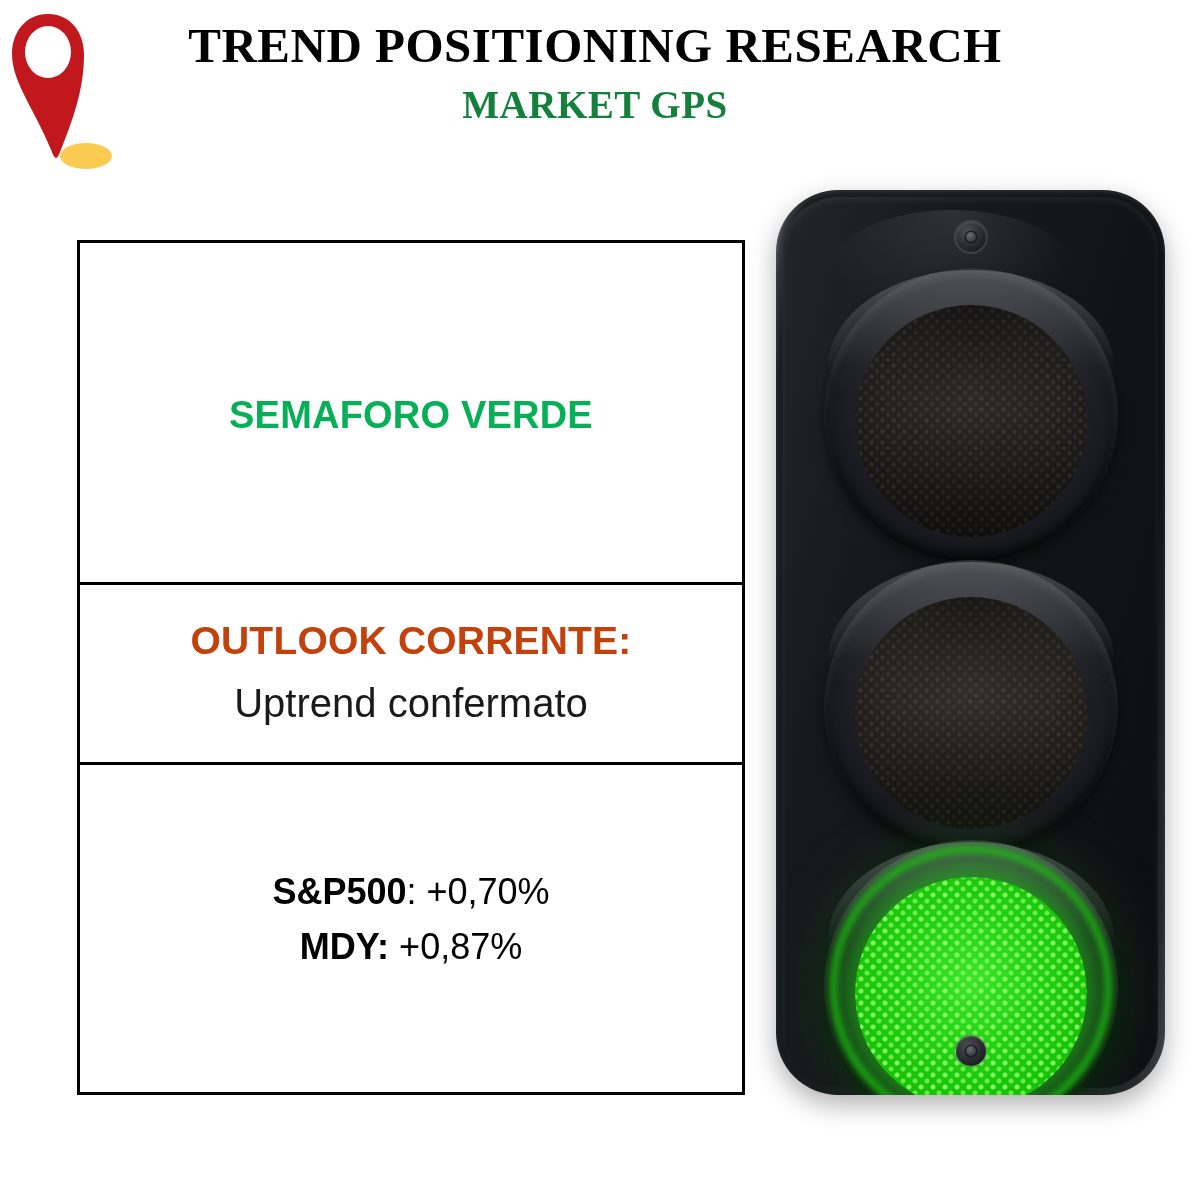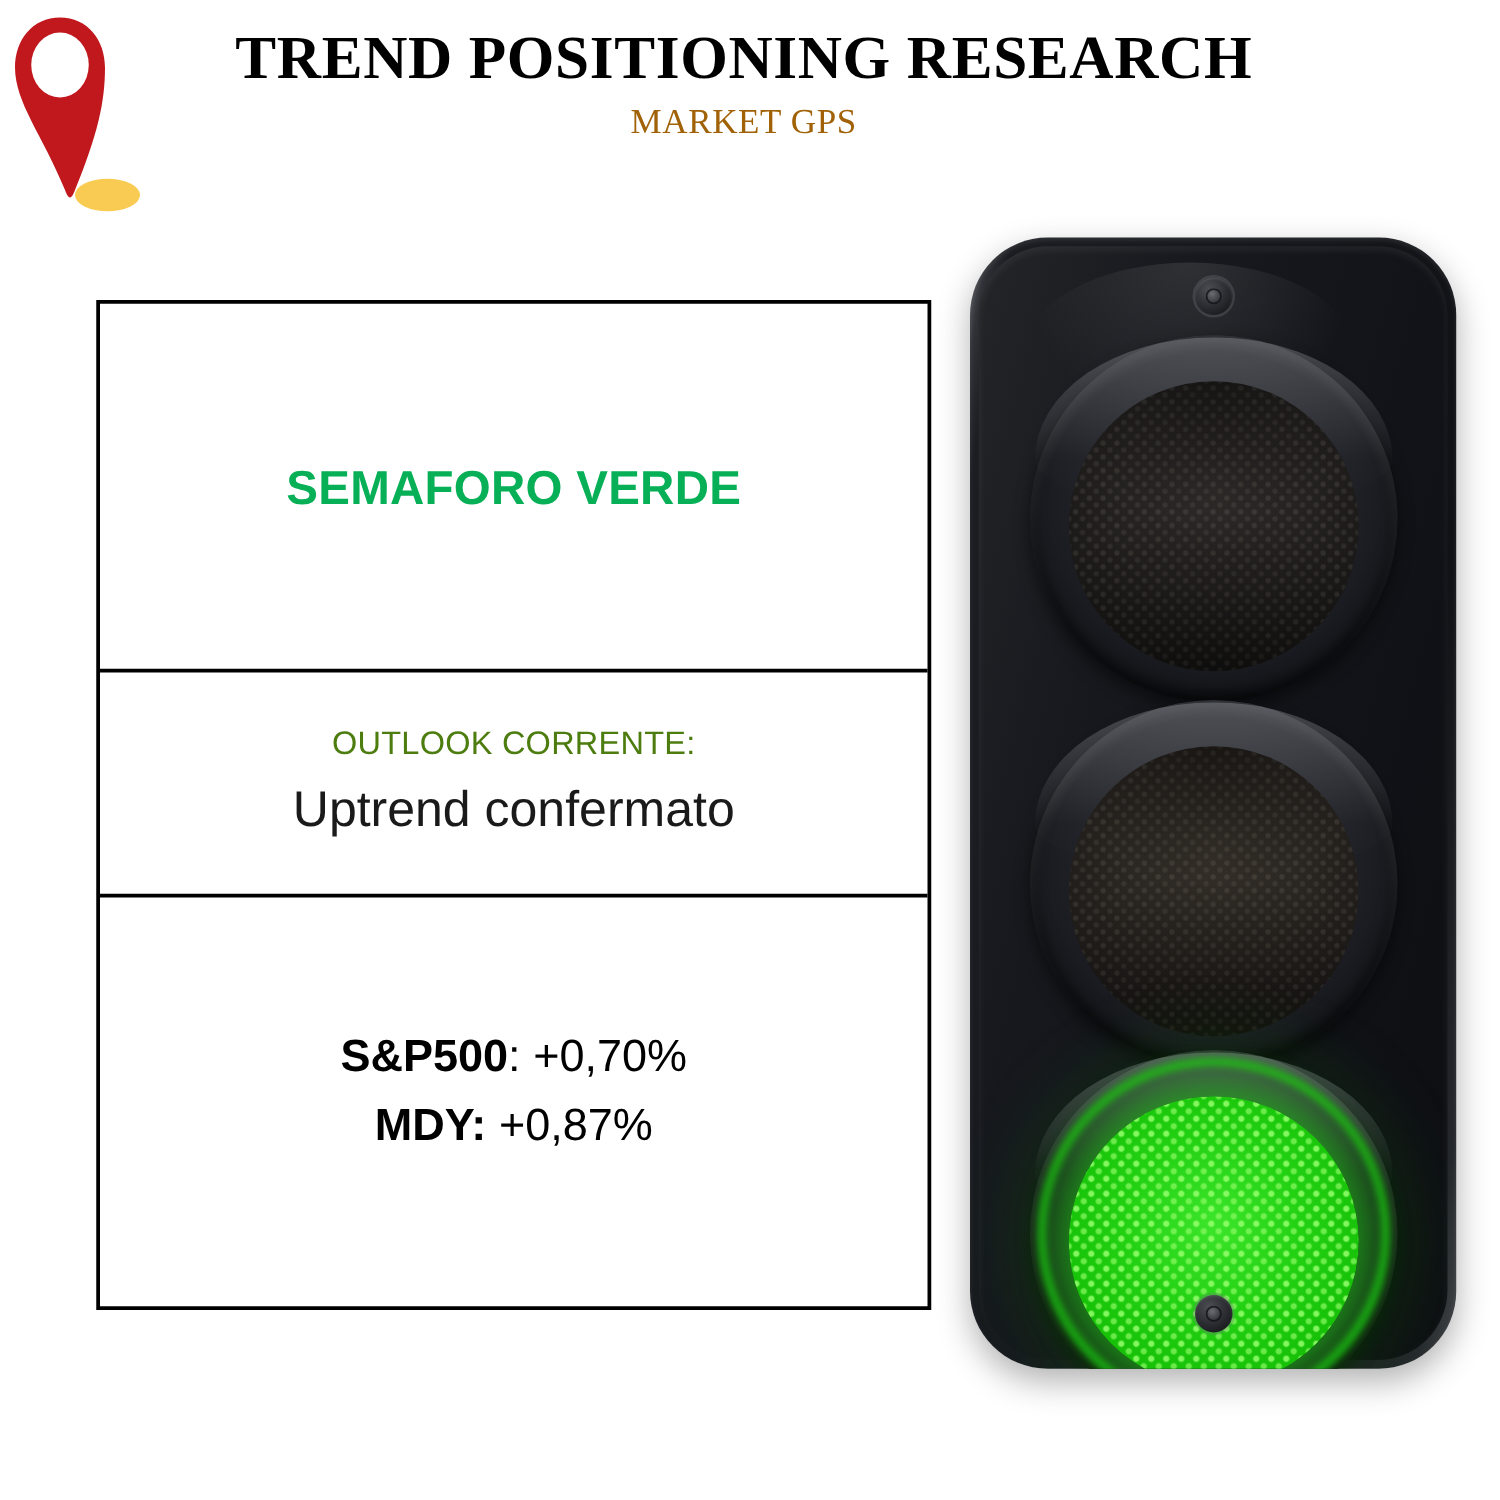--- a/index.html
+++ b/index.html
@@ -52,24 +52,24 @@
     font-weight: bold;
     font-size: 49px;
     letter-spacing: 0.5px;
     color: #000000;
     line-height: 1.15;
     white-space: nowrap;
   }
 
   .sub-title {
     font-family: "Liberation Serif", serif;
-    font-weight: normal;
-    font-size: 28px;
+    font-weight: bold;
+    font-size: 39px;
     letter-spacing: 0.5px;
-    color: #a16207;
+    color: #15803d;
     line-height: 1.3;
     margin-top: 6px;
     white-space: nowrap;
   }
 
   
   .panel {
     position: absolute;
     left: 77px;
     top: 240px;
@@ -83,21 +83,21 @@
     box-sizing: border-box;
     width: 100%;
     display: flex;
     flex-direction: column;
     align-items: center;
     justify-content: center;
     text-align: center;
   }
 
   .row-signal {
-    height: 295px;
+    height: 342px;
     border-bottom: 3px solid #000000;
     padding-top: 6px;
   }
   .row-outlook {
     height: 180px;
     border-bottom: 3px solid #000000;
   }
   .row-tickers {
     height: 327px;
     padding-bottom: 19px;
@@ -112,23 +112,23 @@
   }
   .signal-detail {
     font-size: 37px;
     font-weight: normal;
     color: #1a1a1a;
     line-height: 1.25;
     margin-top: 16px;
   }
 
   .outlook-headline {
-    font-size: 26px;
-    font-weight: normal;
-    color: #4d7c0f;
+    font-size: 39px;
+    font-weight: bold;
+    color: #c2410c;
     letter-spacing: 0.2px;
     line-height: 1.15;
   }
   .outlook-detail {
     font-size: 40px;
     font-weight: normal;
     color: #1a1a1a;
     line-height: 1.25;
     margin-top: 14px;
   }

